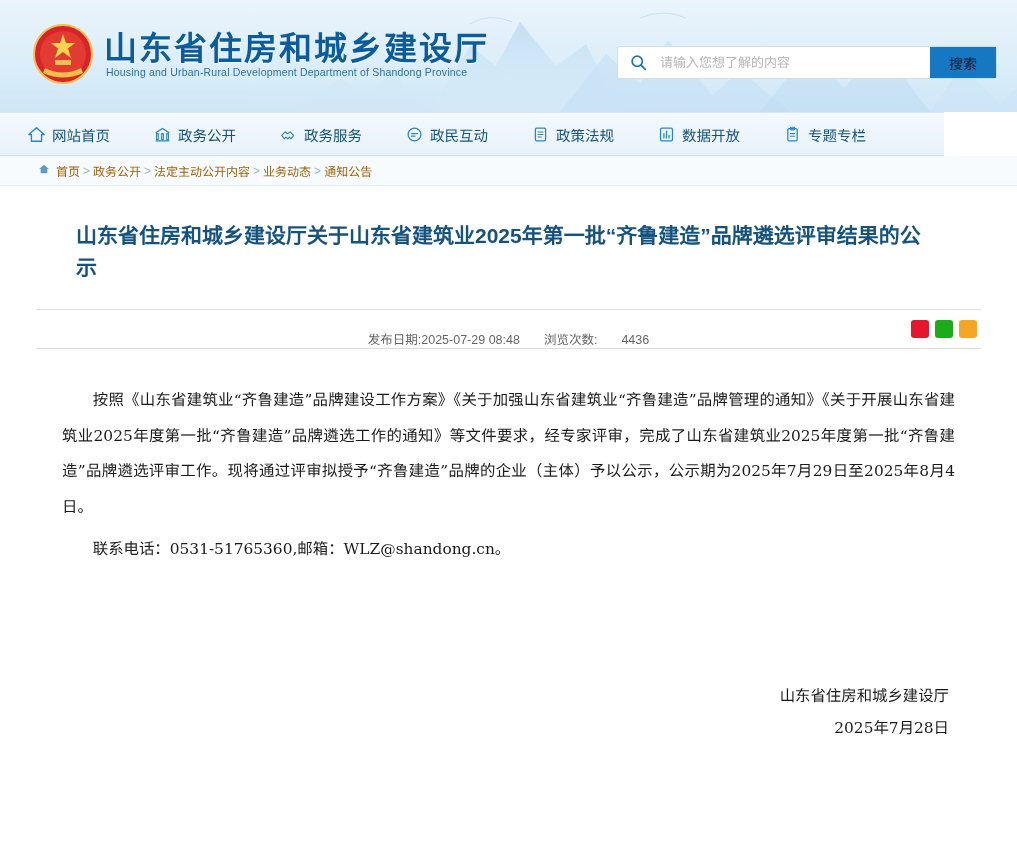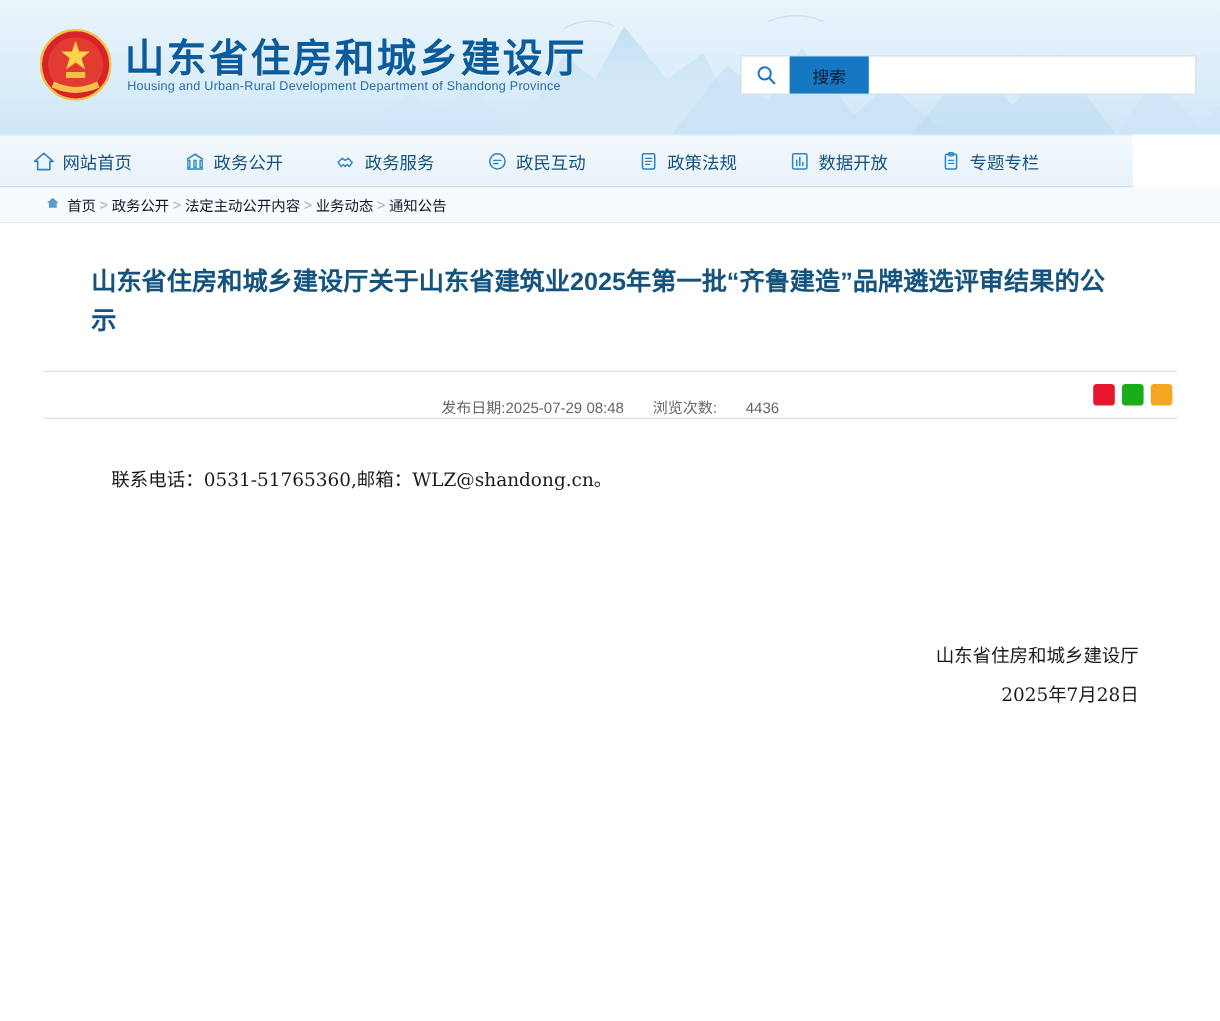--- a/index.html
+++ b/index.html
@@ -91,21 +91,21 @@
   .crumb-bar {
     width: 1017px; height: 30px;
     background: #f7fbfe;
     border-bottom: 1px solid #e4eef6;
     display: flex; align-items: center;
     padding-left: 38px;
     font-size: 12px; color: #5a7d98;
   }
   .crumb-bar .home-ico { margin-right: 6px; }
   .crumb-sep { margin: 0 3px; color: #9ab5c9; }
-  .crumb-link { color: #0f172a; cursor: pointer; }
+  .crumb-link { color: #a16207; cursor: pointer; }
 
   
   .article {
     width: 1017px;
     padding: 0 36px;
     background: #fff;
   }
   .art-title {
     margin: 0;
     padding: 34px 40px 26px;
@@ -205,20 +205,21 @@
   <div class="site-title">山东省住房和城乡建设厅</div>
   <div class="site-sub">Housing and Urban-Rural Development Department of Shandong Province</div>
 
   <div class="search-box">
     <span class="search-icon-wrap">
       <svg width="17" height="17" viewBox="0 0 20 20">
         <circle cx="8.5" cy="8.5" r="6" fill="none" stroke="#1678c2" stroke-width="2"></circle>
         <line x1="13" y1="13" x2="18" y2="18" stroke="#1678c2" stroke-width="2" stroke-linecap="round"></line>
       </svg>
     </span>
+    <input class="search-input" type="text" placeholder="请输入您想了解的内容" style="">
     <button class="search-btn">搜索</button>
   </div>
 </div>
 
 <nav class="nav">
 
   <div class="nav-item">
     <span class="nav-ico">
       <svg width="17" height="17" viewBox="0 0 20 20">
           <path d="M10 2 L19 10 h-3 v8 h-12 v-8 h-3 Z" fill="none" stroke="#2b86c4" stroke-width="1.6" stroke-linejoin="round"></path>
@@ -323,20 +324,21 @@
     <span class="share-icons">
       <span class="share-ico si-sina"></span>
       <span class="share-ico si-wechat"></span>
       <span class="share-ico si-qq"></span>
     </span>
   </div>
 
   <div class="art-meta-rule-b"></div>
 
   <div class="art-body">
+    <p>按照《山东省建筑业“齐鲁建造”品牌建设工作方案》《关于加强山东省建筑业“齐鲁建造”品牌管理的通知》《关于开展山东省建筑业2025年度第一批“齐鲁建造”品牌遴选工作的通知》等文件要求，经专家评审，完成了山东省建筑业2025年度第一批“齐鲁建造”品牌遴选评审工作。现将通过评审拟授予“齐鲁建造”品牌的企业（主体）予以公示，公示期为2025年7月29日至2025年8月4日。</p>
     <p class="p-gap">联系电话：0531-51765360,邮箱：WLZ@shandong.cn。</p>
 
   </div>
 
   <div class="sign">
     <div>山东省住房和城乡建设厅</div>
     <div>2025年7月28日</div>
   </div>
 </div>
 

